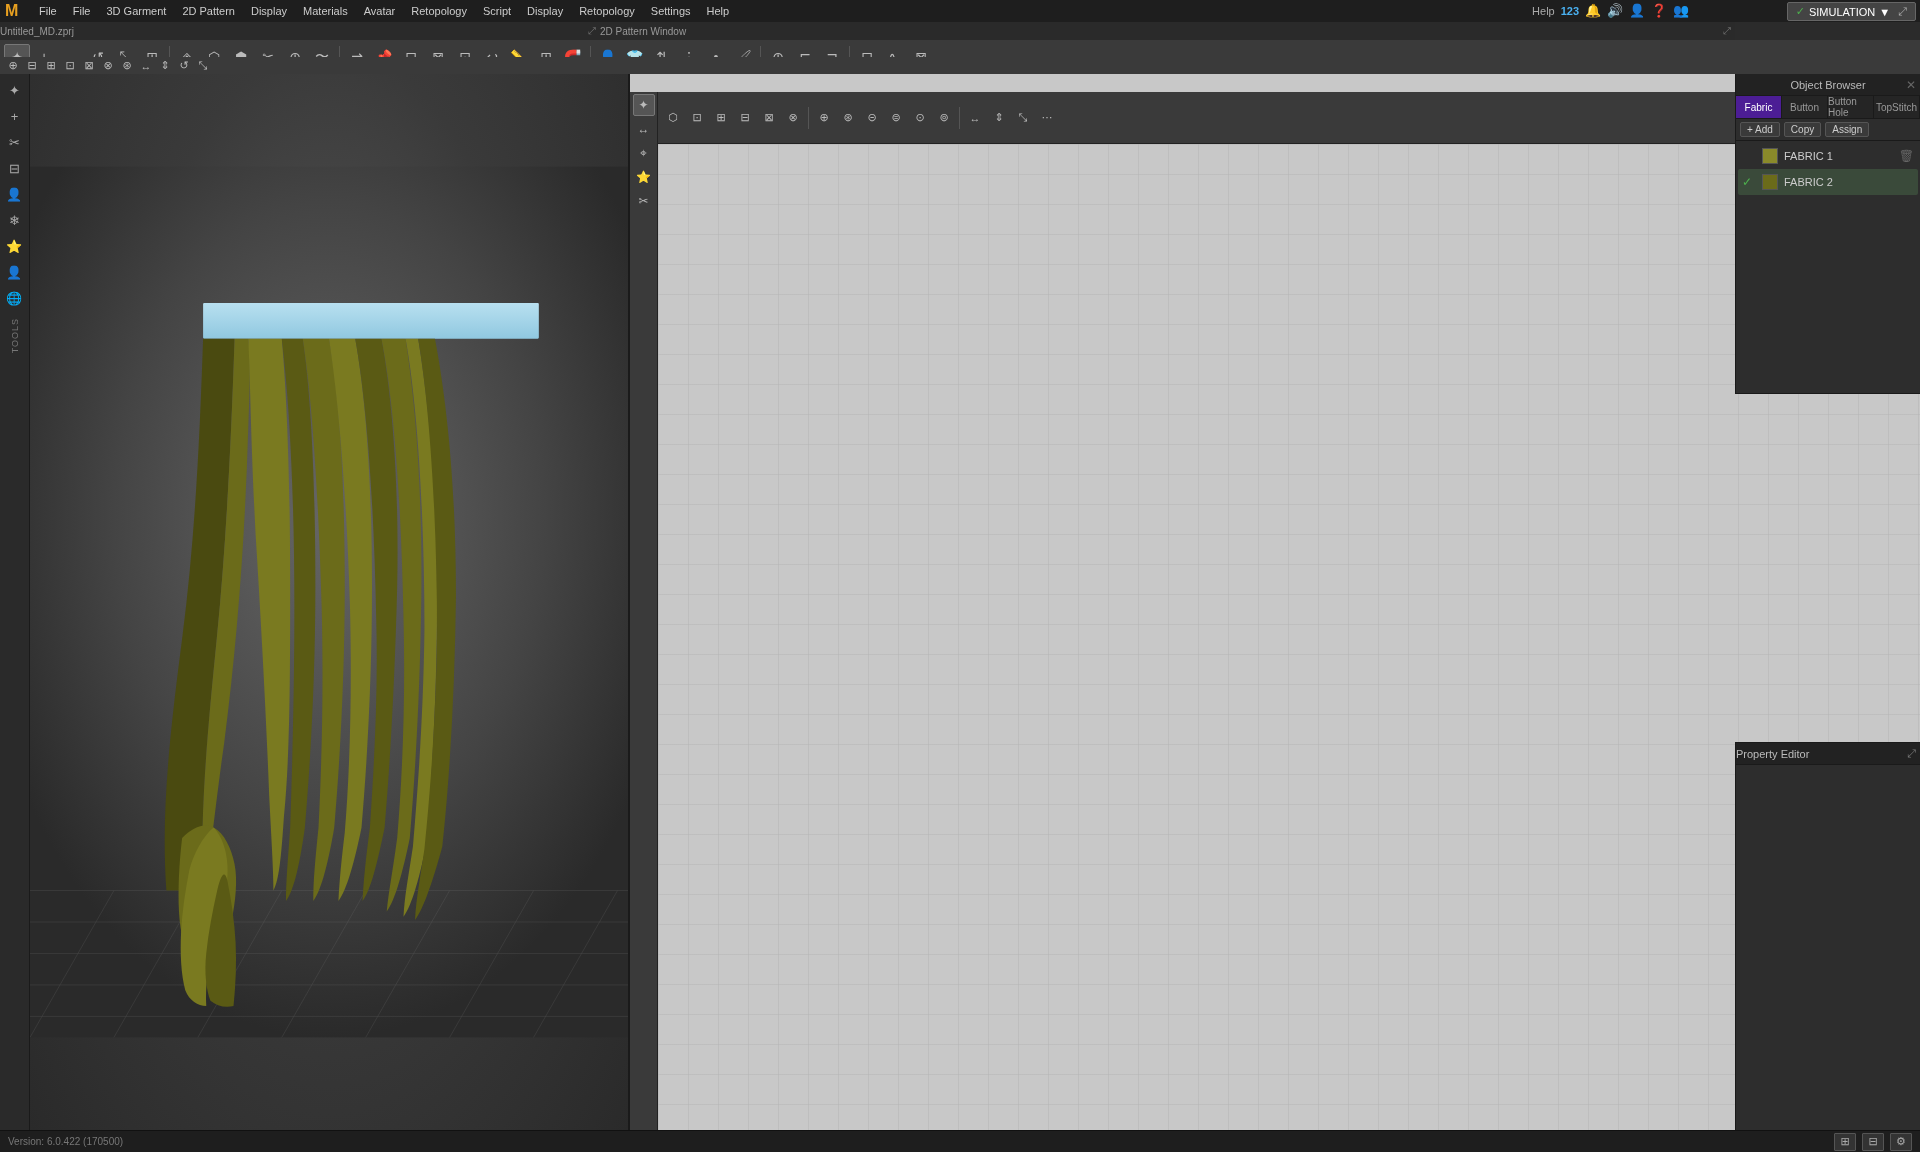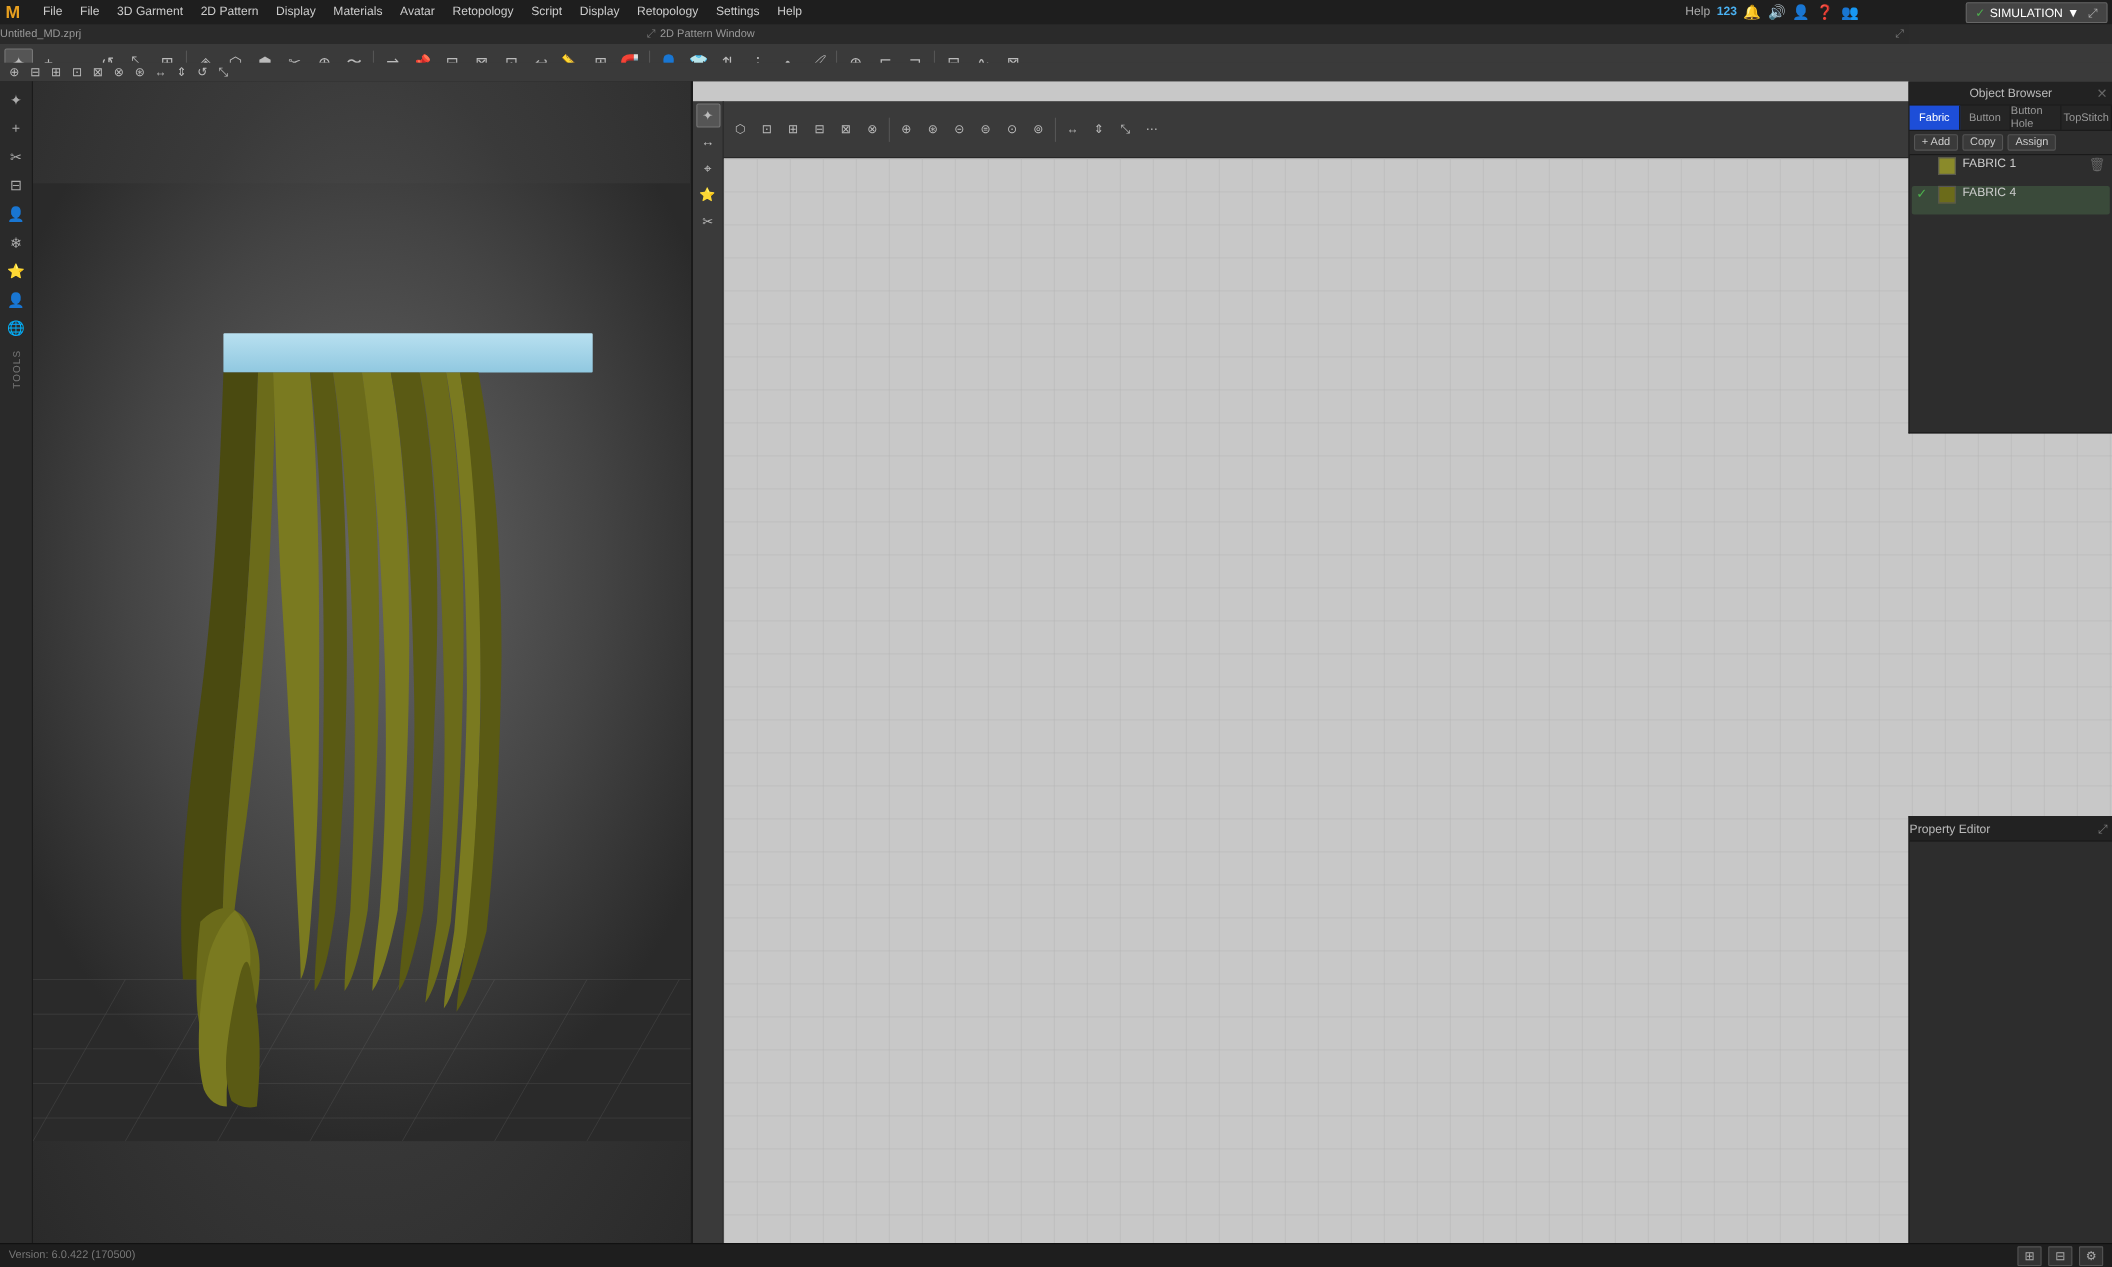--- a/index.html
+++ b/index.html
@@ -221,41 +221,41 @@
       display: flex;
       border-bottom: 1px solid #1a1a1a;
       background: #252525;
     }
     .ob-tab {
       flex: 1; height: 22px;
       display: flex; align-items: center; justify-content: center;
       font-size: 10px; cursor: pointer; color: #999;
       border-right: 1px solid #1a1a1a;
     }
-    .ob-tab.active { background: #1d4ed8; color: #fff; }
+    .ob-tab.active { background: #4c1d95; color: #fff; }
     #ob-action-bar {
       height: 22px;
       background: #2d2d2d;
       display: flex; align-items: center;
       padding: 0 4px; gap: 4px;
       border-bottom: 1px solid #1a1a1a;
     }
     .ob-action-btn {
       padding: 1px 6px;
       background: #3a3a3a;
       border: 1px solid #555;
       color: #ccc;
       font-size: 10px;
       cursor: pointer;
       border-radius: 2px;
     }
     #fabric-list { padding: 2px; }
     .fabric-item {
       height: 26px;
-      display: flex; align-items: flex-start; gap: 6px;
+      display: flex; align-items: center; gap: 6px;
       padding: 0 4px;
       cursor: pointer;
       border-radius: 2px;
     }
     .fabric-item.selected { background: #3a4a3a; }
     .fabric-check { color: #4db04d; font-size: 12px; width: 14px; }
     .fabric-color-box {
       width: 16px; height: 16px;
       border: 1px solid #555;
       flex-shrink: 0;
@@ -682,21 +682,21 @@
   <div id="fabric-list">
     <div class="fabric-item">
       <span class="fabric-check"></span>
       <div class="fabric-color-box" style="background:#8a8a2a;"></div>
       <span class="fabric-name">FABRIC 1</span>
       <span class="fabric-del">🗑</span>
     </div>
     <div class="fabric-item selected">
       <span class="fabric-check">✓</span>
       <div class="fabric-color-box" style="background:#6b6b1a;"></div>
-      <span class="fabric-name">FABRIC 4</span>
+      <span class="fabric-name">FABRIC 2</span>
       <span class="fabric-del"></span>
     </div>
   </div>
 </div>
 
 <div id="property-editor">
   <div id="property-editor-title">
     <span>Property Editor</span>
     <span id="pe-expand">⤢</span>
   </div>

